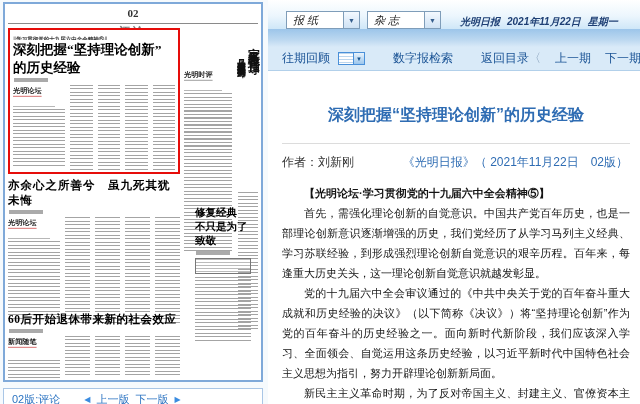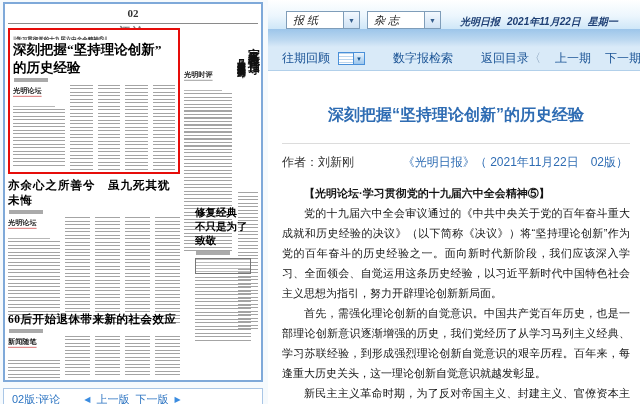--- a/index.html
+++ b/index.html
@@ -259,20 +259,20 @@
 
     <div class="rp-article">
       <h1 class="art-title">深刻把握“坚持理论创新”的历史经验</h1>
       <hr class="art-divider">
       <div class="art-meta">
         <span><span>作者：</span><span>刘新刚</span></span>
         <span class="art-source">《光明日报》（ 2021年11月22日　02版）</span>
       </div>
       <div class="art-body">
         <p class="art-kicker">【光明论坛·学习贯彻党的十九届六中全会精神⑤】</p>
+        <p>首先，需强化理论创新的自觉意识。中国共产党百年历史，也是一部理论创新意识逐渐增强的历史，我们党经历了从学习马列主义经典、学习苏联经验，到形成强烈理论创新自觉意识的艰辛历程。百年来，每逢重大历史关头，这一理论创新自觉意识就越发彰显。</p>
         <p>党的十九届六中全会审议通过的《中共中央关于党的百年奋斗重大成就和历史经验的决议》（以下简称《决议》）将“坚持理论创新”作为党的百年奋斗的历史经验之一。面向新时代新阶段，我们应该深入学习、全面领会、自觉运用这条历史经验，以习近平新时代中国特色社会主义思想为指引，努力开辟理论创新新局面。</p>
-        <p>首先，需强化理论创新的自觉意识。中国共产党百年历史，也是一部理论创新意识逐渐增强的历史，我们党经历了从学习马列主义经典、学习苏联经验，到形成强烈理论创新自觉意识的艰辛历程。百年来，每逢重大历史关头，这一理论创新自觉意识就越发彰显。</p>
         <p>新民主主义革命时期，为了反对帝国主义、封建主义、官僚资本主义，争取民族独立、人民解放，以毛泽东同志为主要代表的中国共产党人积极发挥理论创新自觉性，把马克思列宁主义基本原理和中国具体实际相结合，创立了毛泽东思想。</p>
       </div>
     </div>
 
   </div>
 </div>
 
 </body></html>

